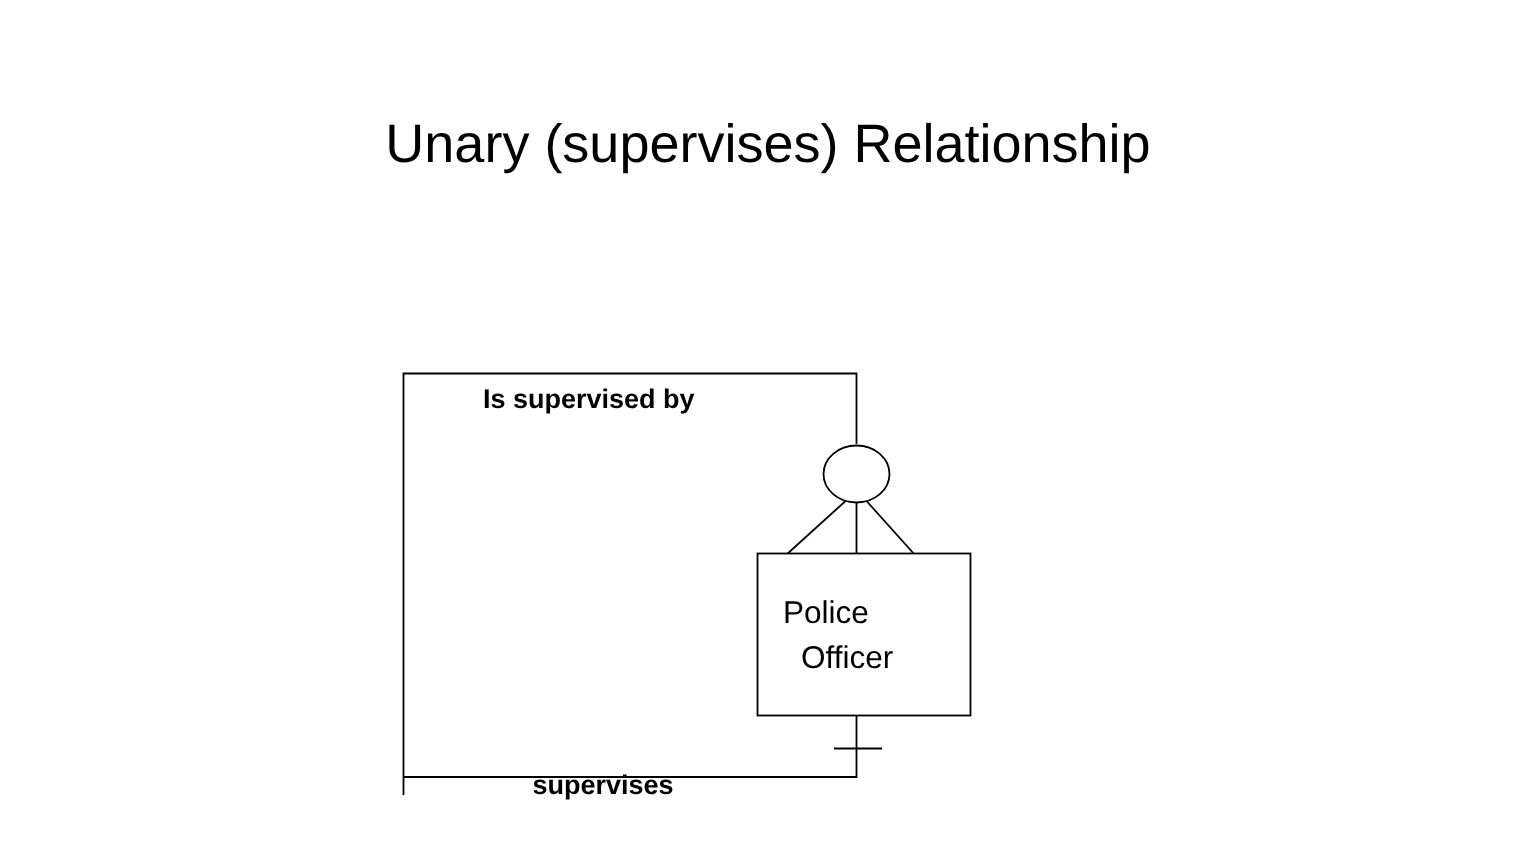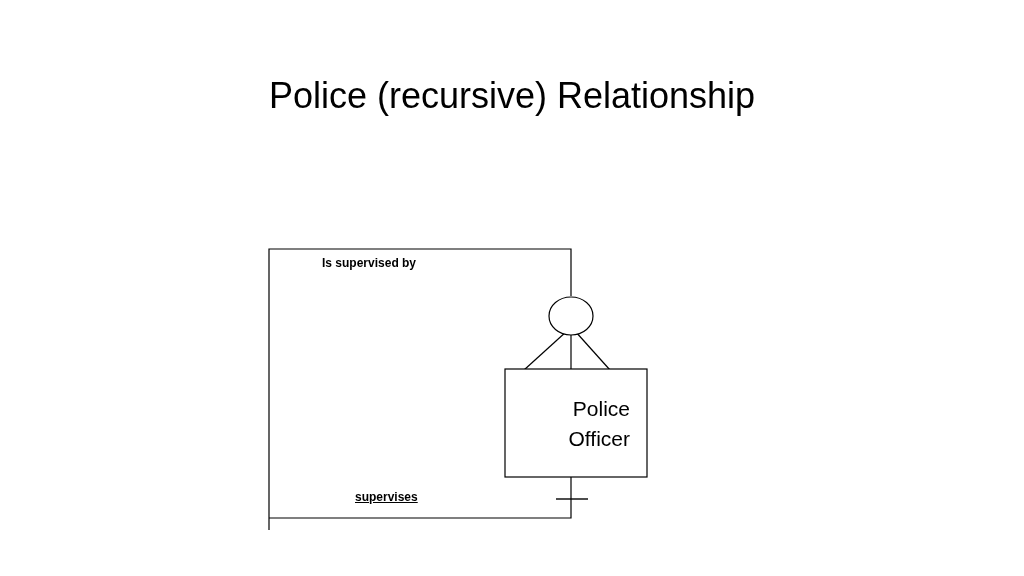--- a/index.html
+++ b/index.html
@@ -37,61 +37,60 @@
   }
   #diagram {
     position: absolute;
     left: 0;
     top: 0;
     width: 1024px;
     height: 576px;
   }
   .diagram-label {
     position: absolute;
-    font-size: 12px;
+    font-size: 18px;
     font-weight: bold;
     color: #000000;
     white-space: nowrap;
   }
   #label-supervised-by {
     left: 322px;
     top: 256px;
   }
   #label-supervises {
     left: 355px;
-    top: 490px;
-    text-decoration: underline;
+    top: 513px;
   }
   #entity-text {
     position: absolute;
     left: 505px;
     top: 394px;
     width: 125px;
     font-size: 21px;
     line-height: 30px;
     color: #000000;
-    text-align: right;
+    text-align: left;
     padding-left: 17px;
     box-sizing: border-box;
   }
   #entity-text .line2 {
     padding-left: 0px;
     display: block;
     margin-left: 12px;
   }
   #entity-text .line1 {
     display: block;
   }
 </style>
 </head>
 <body>
 
 <div id="slide">
 
-  <div id="slide-title">Police (recursive) Relationship</div>
+  <div id="slide-title">Unary (supervises) Relationship</div>
 
   <svg id="diagram" viewBox="0 0 1024 576" xmlns="http://www.w3.org/2000/svg">
 
     <g>
       <path d="M 571,296 L 571,249 L 269,249 L 269,530" fill="none" stroke="#000000" stroke-width="1.2"></path>
     </g>
 
     <g>
       <path d="M 269,518 L 571,518 L 571,477" fill="none" stroke="#000000" stroke-width="1.2"></path>
       <line x1="556" y1="499" x2="588" y2="499" stroke="#000000" stroke-width="1.4"></line>

